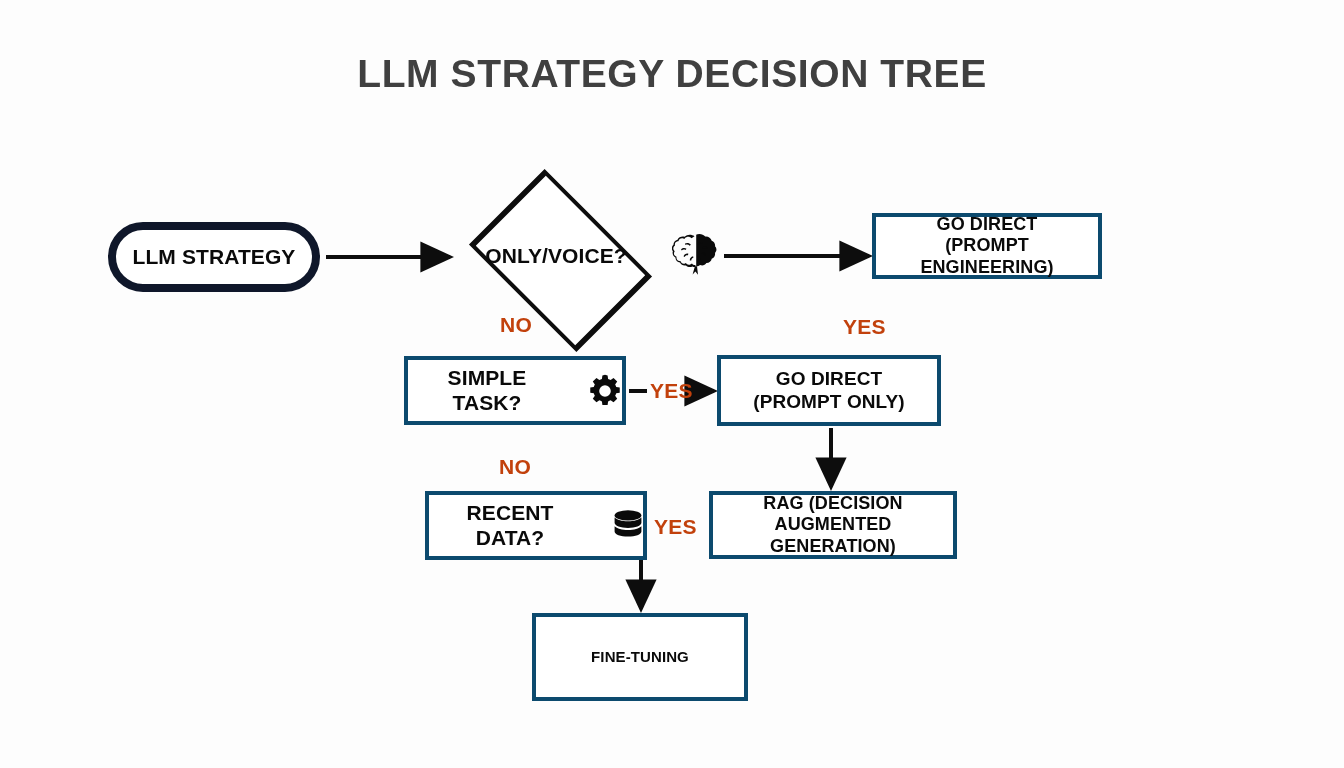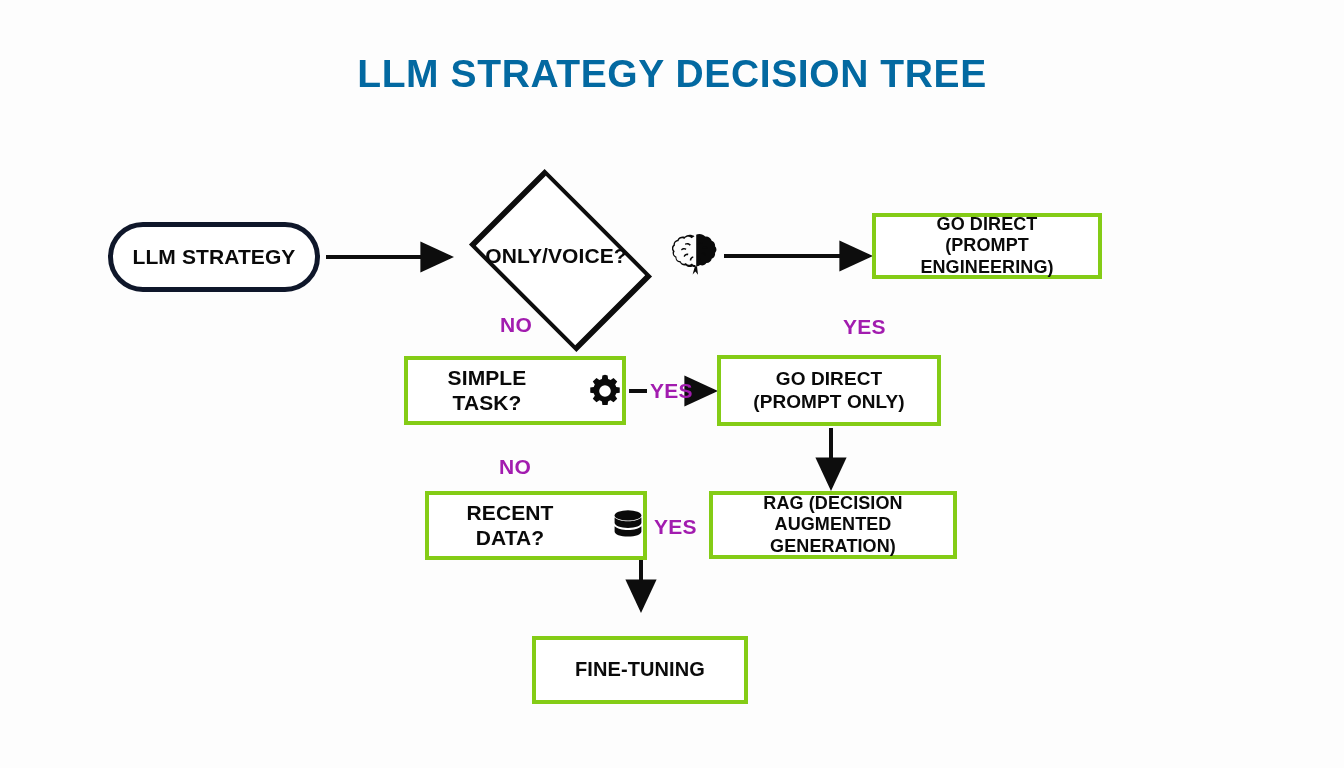--- a/index.html
+++ b/index.html
@@ -36,24 +36,24 @@
     align-items: center;
     justify-content: center;
     background: #ffffff;
     color: #0a0a0a;
     text-align: center;
     font-weight: bold;
     letter-spacing: 0.1px;
     line-height: 1.18;
   }
   .rect {
-    border: 4px solid #84cc16;
+    border: 4px solid #0c4a6e;
   }
   .pill {
-    border: 5px solid #0f172a;
+    border: 8px solid #0f172a;
     border-radius: 999px;
   }
   .node-label {
     white-space: pre-line;
     padding: 0 8px;
   }
   .node-inline {
     display: flex;
     align-items: center;
     justify-content: center;
@@ -61,27 +61,27 @@
   }
   #title {
     position: absolute;
     left: 0;
     top: 52px;
     width: 1344px;
     text-align: center;
     font-size: 39px;
     font-weight: bold;
     letter-spacing: 0.6px;
-    color: #0369a1;
+    color: #404040;
   }
   .edge-label {
     position: absolute;
     font-size: 21px;
     font-weight: bold;
-    color: #a21caf;
+    color: #c2410c;
     white-space: nowrap;
     letter-spacing: 0.3px;
   }
   .glyph {
     display: inline-block;
     line-height: 1;
     color: #0a0a0a;
   }
   .brain-icon {
     position: absolute;
@@ -94,21 +94,21 @@
   .db-icon   { width: 30px; height: 34px; flex: 0 0 auto; }
 
   
   #node-start      { left:108px; top:222px; width:212px; height:70px;  font-size:21px; }
   #node-decision   { left:452px; top:186px; width:208px; height:140px; }
   #node-direct-pe  { left:872px; top:213px; width:230px; height:66px;  font-size:18px; }
   #node-simple     { left:404px; top:356px; width:222px; height:69px;  font-size:21px; }
   #node-direct-po  { left:717px; top:355px; width:224px; height:71px;  font-size:19px; }
   #node-recent     { left:425px; top:491px; width:222px; height:69px;  font-size:21px; }
   #node-rag        { left:709px; top:491px; width:248px; height:68px;  font-size:18px; }
-  #node-fine       { left:532px; top:636px; width:216px; height:68px;  font-size:20px; }
+  #node-fine       { left:532px; top:613px; width:216px; height:88px;  font-size:15px; }
 
   
   #node-decision { background: transparent; border: none; }
   .diamond-shape {
     position: absolute;
     left: 50%;
     top: 50%;
     width: 99px;
     height: 99px;
     margin-left: -49.5px;

